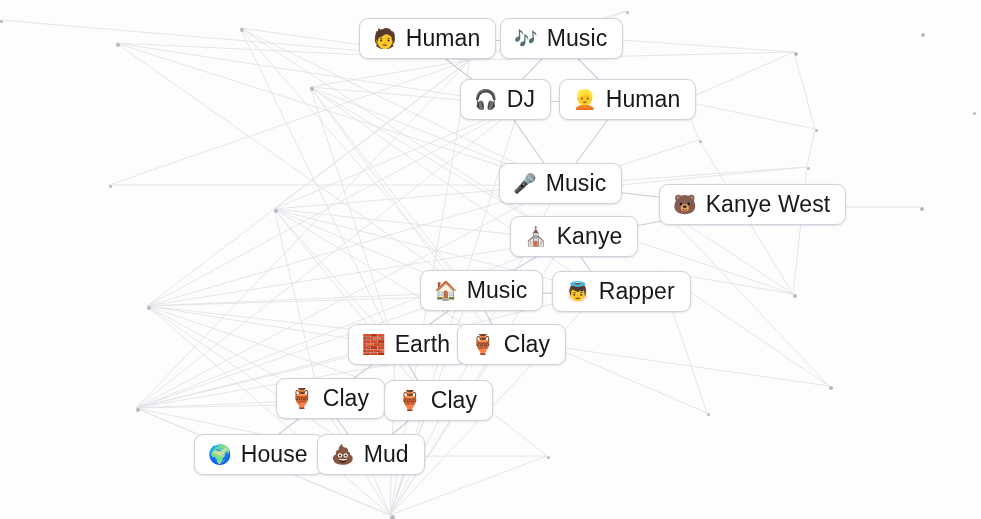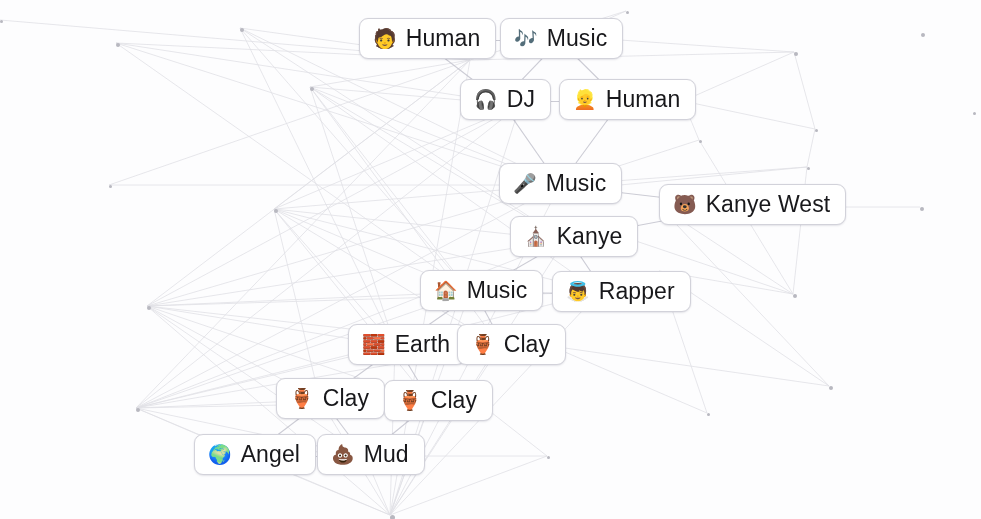--- a/index.html
+++ b/index.html
@@ -244,21 +244,21 @@
       <div class="element-node" style="left: 276px; top: 378px;">
         <span class="emoji">🏺</span>
         <span class="label">Clay</span>
       </div>
       <div class="element-node" style="left: 384px; top: 380px;">
         <span class="emoji">🏺</span>
         <span class="label">Clay</span>
       </div>
       <div class="element-node" style="left: 194px; top: 434px;">
         <span class="emoji">🌍</span>
-        <span class="label">Angel</span>
+        <span class="label">House</span>
       </div>
       <div class="element-node" style="left: 317px; top: 434px;">
         <span class="emoji">💩</span>
         <span class="label">Mud</span>
       </div>
     </div>
 
   <div id="dots-layer">
       <span class="bg-dot" style="left: 116px; top: 43px; width: 4px; height: 4px; background: rgb(184, 184, 192);"></span>
       <span class="bg-dot" style="left: 240px; top: 28px; width: 4px; height: 4px; background: rgb(184, 184, 192);"></span>

